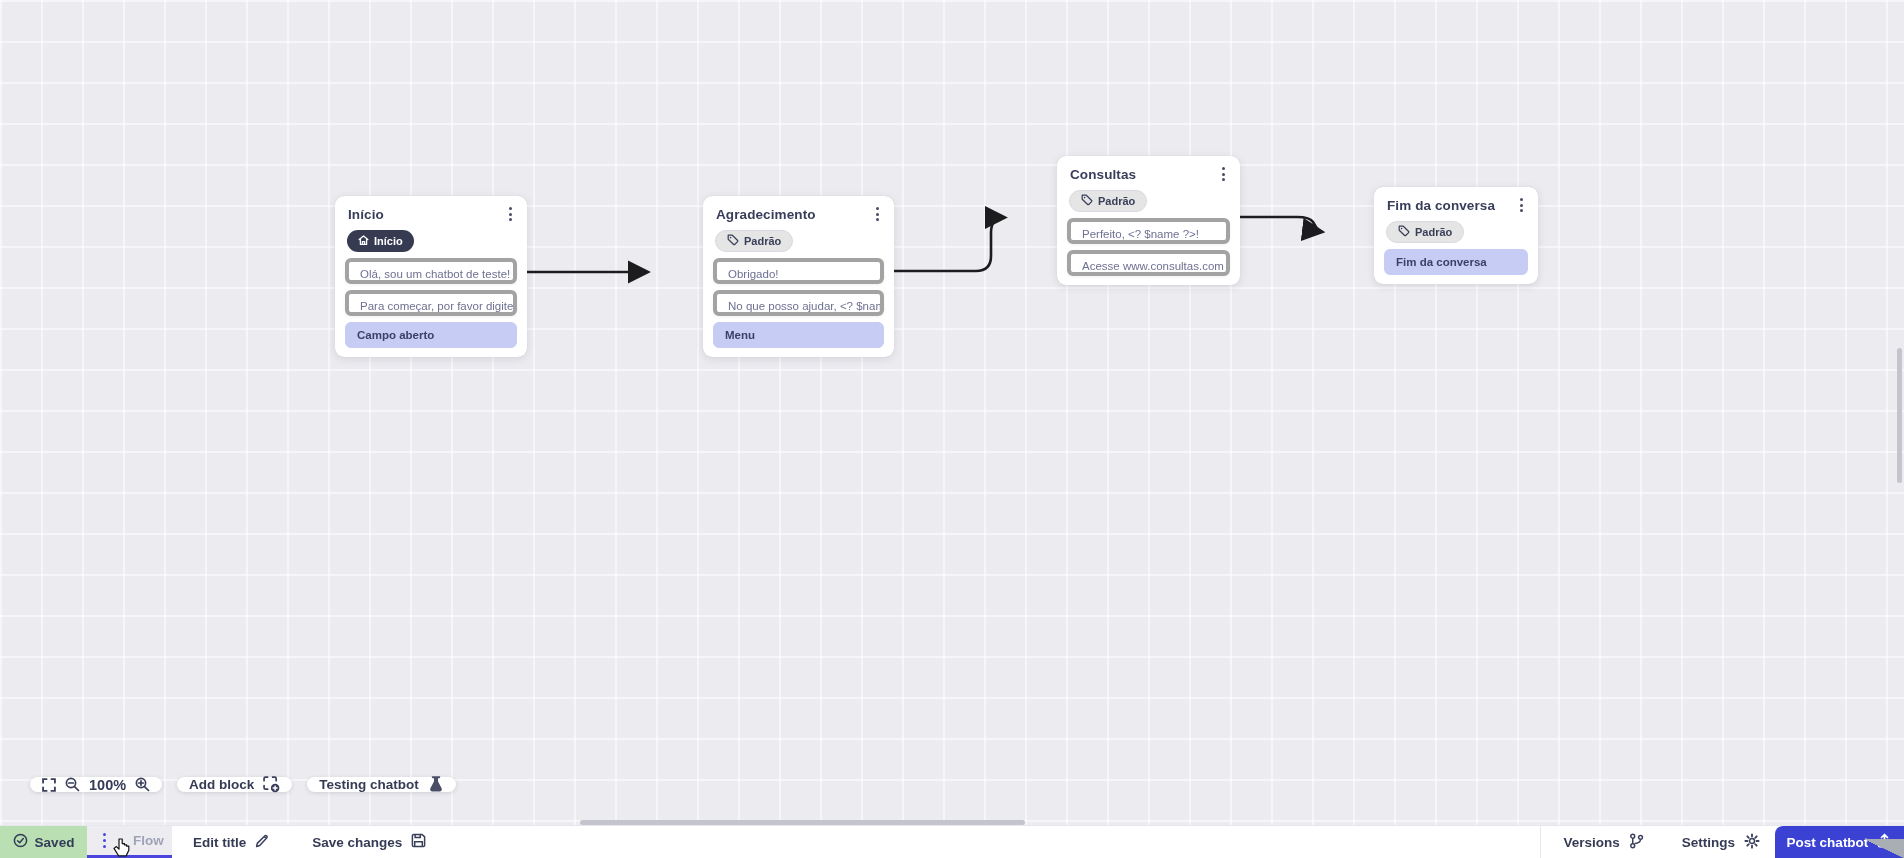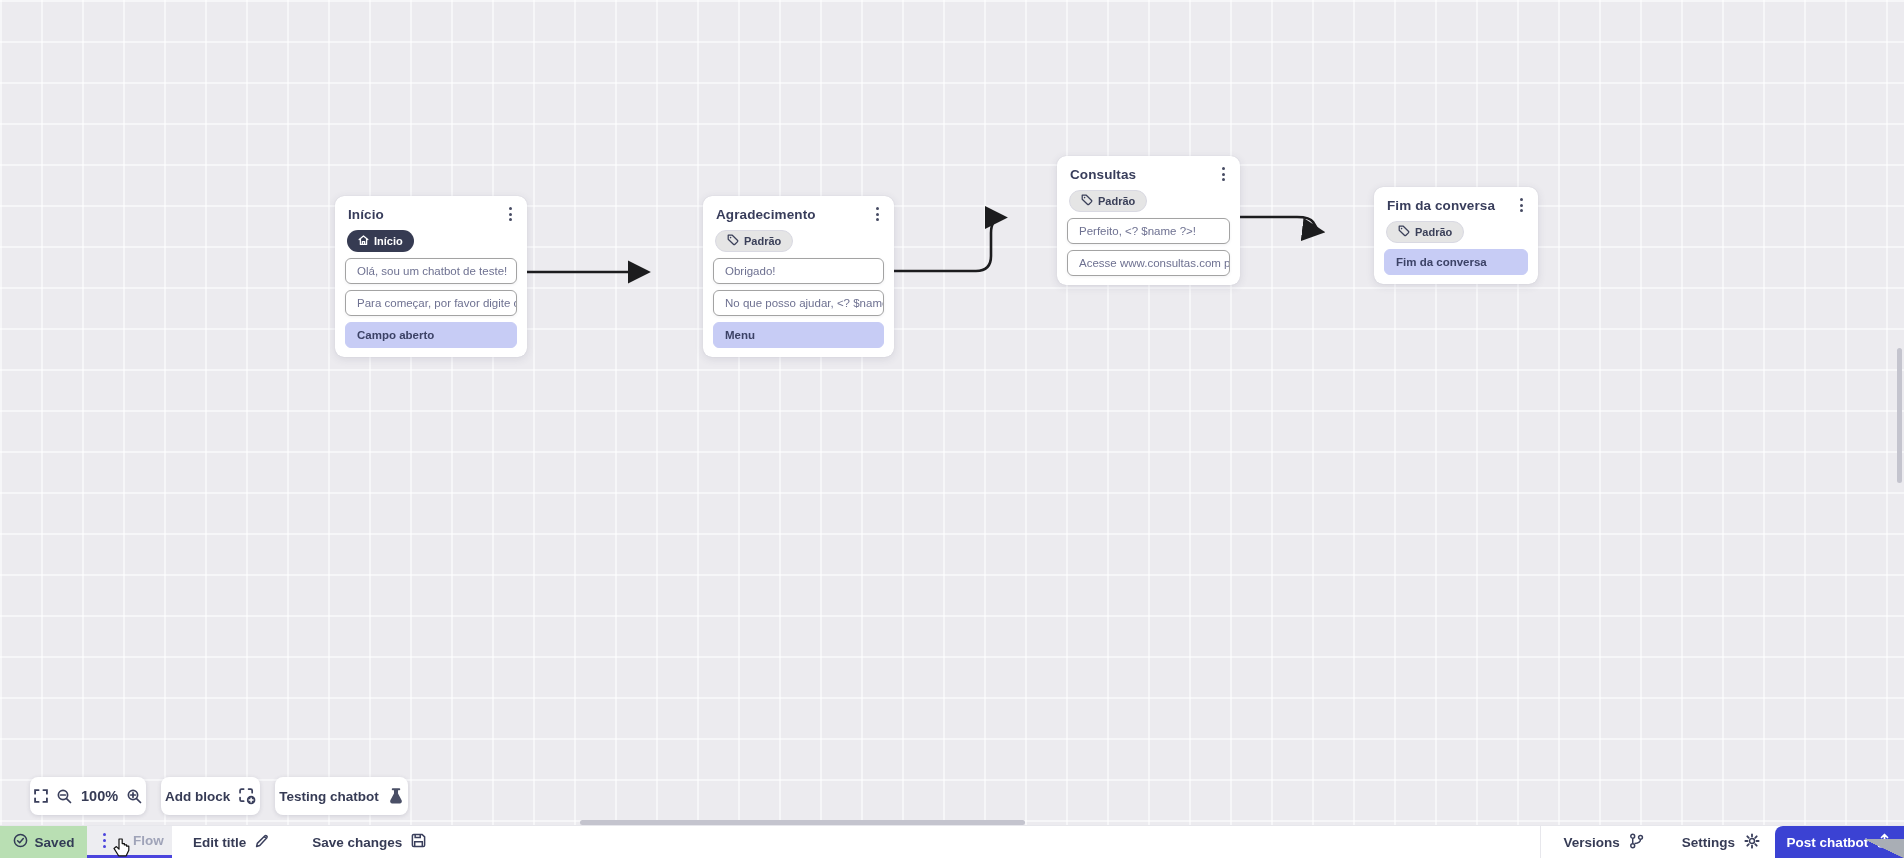--- a/index.html
+++ b/index.html
@@ -47,37 +47,37 @@
   .badge {
     display:inline-flex; align-items:center; gap:5px;
     margin:8px 0 0 12px; height:22px; padding:0 11px;
     border-radius:12px; font-size:11px; font-weight:700;
   }
   .badge.dark { background:#363b52; color:#fff; }
   .badge.outline { background:#e5e5e5; color:#3b4059; border:1.5px solid #d9d9e2; }
 
   .card {
     margin:6px 10px 0; height:26px; line-height:24px;
-    background:#fff; border:1px solid #a3a3a3; border-radius:6px;
+    background:#fff; border:4px solid #a3a3a3; border-radius:6px;
     box-shadow:0 1px 3px rgba(60,60,90,.07);
     font-size:11.5px; color:#6e7191;
     padding:0 11px; white-space:nowrap; overflow:hidden;
     cursor:pointer;
   }
   .card.hl {
     background:#c7ccf5; border:1px solid #c7ccf5; box-shadow:none;
     color:#3c4266; font-weight:700;
   }
 
   
   .fab-bar { position:absolute; left:30px; top:777px; display:flex; gap:15px; }
   .pill {
-    height:38px; background:#fff; border-radius:8px;
+    height:15px; background:#fff; border-radius:8px;
     box-shadow:0 1px 4px rgba(55,55,90,.16);
-    display:flex; align-items:center; gap:9px; padding:0 4px;
+    display:flex; align-items:center; gap:9px; padding:0 12px;
     font-size:13.5px; font-weight:700; color:#363b55; cursor:pointer;
   }
   .pill .ico { display:flex; align-items:center; }
   .zoom-pct { font-size:14.5px; }
 
   
   .h-thumb {
     position:absolute; left:580px; top:820px; width:445px; height:5px;
     border-radius:3px; background:#c4c4ce;
   }

